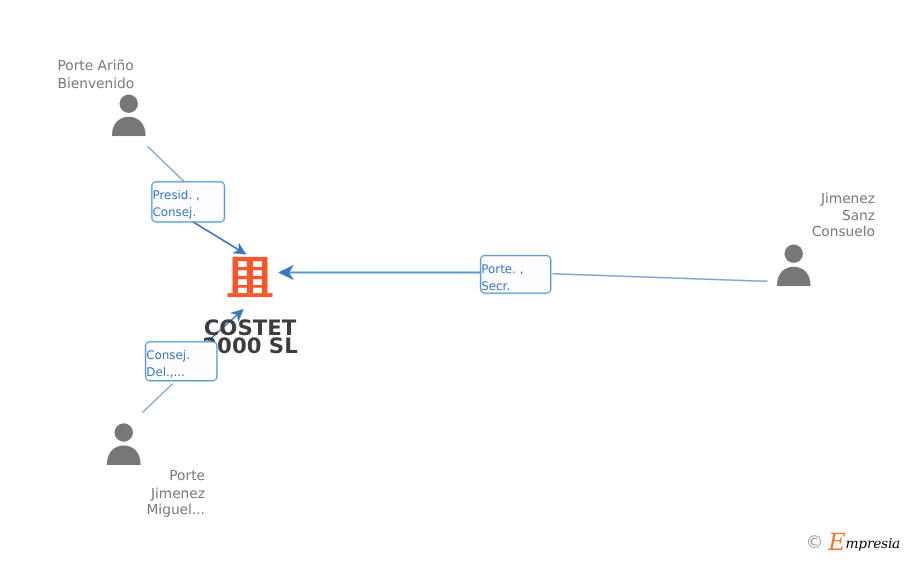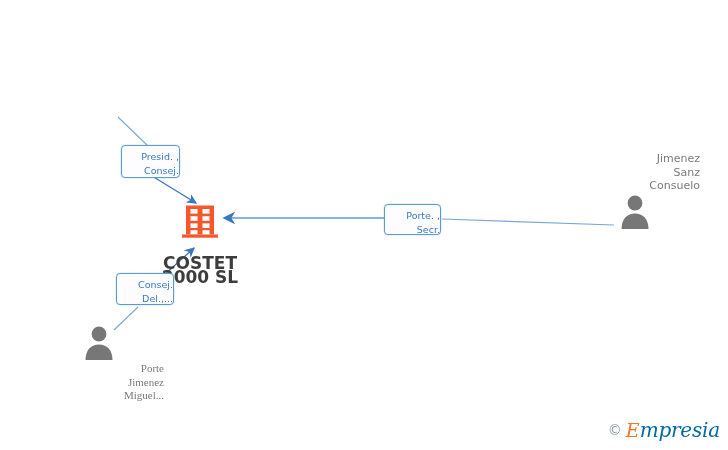--- a/index.html
+++ b/index.html
@@ -67,21 +67,21 @@
   
   .rel {
     position: absolute;
     box-sizing: border-box;
     border: 1px solid #5b9bd5;
     border-radius: 4px;
     background: #fdfdff;
     color: #3b77c0;
     font-size: 9.5px;
     line-height: 14px;
-    text-align: right;
+    text-align: left;
     padding-top: 4px;
     white-space: pre-line;
     box-shadow: 0 0 0 0.5px rgba(91,155,213,0.25);
   }
 
   
   #watermark {
     position: absolute;
     right: 8px;
     bottom: 8px;
@@ -95,24 +95,24 @@
     margin-right: 4px;
   }
   #wm-e {
     color: #f4762a;
     font-family: "DejaVu Serif", "Liberation Serif", serif;
     font-style: italic;
     font-size: 19px;
     line-height: 16px;
   }
   #wm-rest {
-    color: #0369a1;
+    color: #000000;
     font-family: "DejaVu Serif", "Liberation Serif", serif;
     font-style: italic;
-    font-size: 20px;
+    font-size: 11px;
     letter-spacing: -0.2px;
   }
 </style>
 </head>
 <body>
 
 <div id="canvas">
 
   <svg id="edges" viewBox="0 0 728 450" xmlns="http://www.w3.org/2000/svg">
     <defs>
@@ -127,32 +127,40 @@
 
     <line x1="614" y1="225" x2="442" y2="219" stroke="#7ba7d7" stroke-width="1.2"></line>
 
     <line x1="385" y1="218" x2="224" y2="218" stroke="#5b9bd5" stroke-width="1.6" marker-end="url(#arrow-end)"></line>
 
     <line x1="114" y1="330" x2="138" y2="307" stroke="#7ba7d7" stroke-width="1.1"></line>
 
     <line x1="163" y1="276" x2="194" y2="248" stroke="#3b77c0" stroke-width="1.3" marker-end="url(#arrow-end)"></line>
   </svg>
 
+  <div class="person" id="person-1" style="left:38px; top:46px;">
+    <div class="person-name left">Porte Ariño
+Bienvenido</div>
+    <svg class="avatar" viewBox="0 0 130 36" xmlns="http://www.w3.org/2000/svg">
+      <circle cx="65" cy="10" r="7.4" fill="#777777"></circle>
+      <path d="M51.5 36 C51.5 25.4 57.5 20.4 65 20.4 C72.5 20.4 78.5 25.4 78.5 36 Z" fill="#777777"></path>
+    </svg>
+  </div>
 
   <div class="person" id="person-2" style="left:570px; top:152px;">
     <div class="person-name center">Jimenez
 Sanz
 Consuelo</div>
     <svg class="avatar" viewBox="0 0 130 36" xmlns="http://www.w3.org/2000/svg">
       <circle cx="65" cy="10" r="7.4" fill="#777777"></circle>
       <path d="M51.5 36 C51.5 25.4 57.5 20.4 65 20.4 C72.5 20.4 78.5 25.4 78.5 36 Z" fill="#777777"></path>
     </svg>
   </div>
 
-  <div class="person" id="person-3" style="left:34px; top:324px;font-family:Liberation Serif, serif;">
+  <div class="person" id="person-3" style="left:34px; top:336px;">
     <svg class="avatar" viewBox="0 0 130 36" xmlns="http://www.w3.org/2000/svg">
       <circle cx="65" cy="10" r="7.4" fill="#777777"></circle>
       <path d="M51.5 36 C51.5 25.4 57.5 20.4 65 20.4 C72.5 20.4 78.5 25.4 78.5 36 Z" fill="#777777"></path>
     </svg>
     <div class="person-name center" style="margin-top:2px;">Porte
 Jimenez
 Miguel...</div>
   </div>
 
   <div id="company" style="left:140px; top:204px;">

